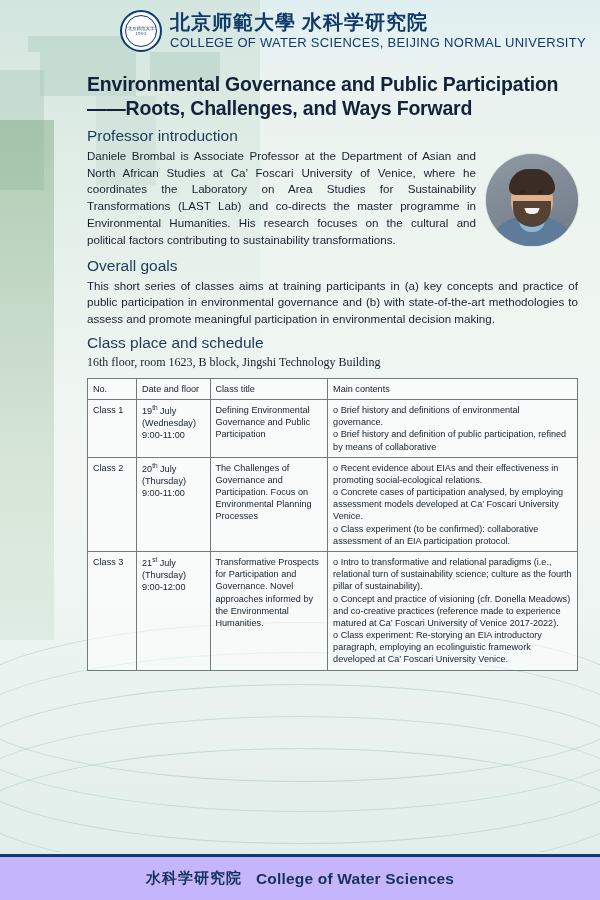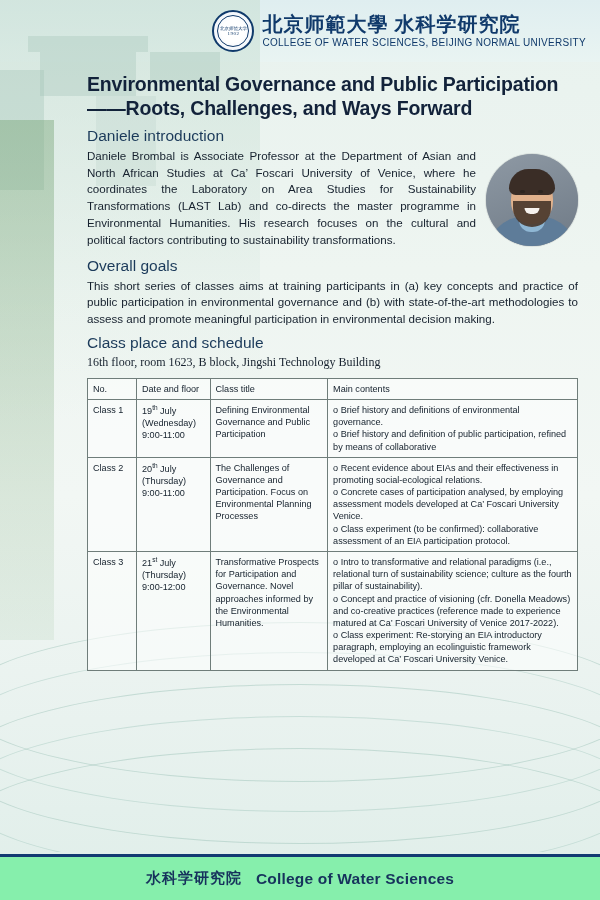--- a/index.html
+++ b/index.html
@@ -66,21 +66,21 @@
   .seal .ring {
     position:absolute; inset:3px; border:1px solid #103a6b; border-radius:50%;
   }
   .seal .yr { font-size:5px; letter-spacing:.5px; }
   .logo-text { display:flex; flex-direction:column; line-height:1.05; }
   .logo-cn {
     font-family:"Liberation Serif", serif;
     font-size:20px; font-weight:bold; color:#103a6b; letter-spacing:1px;
   }
   .logo-en {
-    font-size:10px; color:#103a6b; letter-spacing:.3px; margin-top:3px;
+    font-size:13px; color:#103a6b; letter-spacing:.3px; margin-top:3px;
   }
 
   
   .content {
     position:relative; z-index:3;
     padding:6px 22px 0 42px;
     margin-left:45px;
   }
   h1.title {
     font-size:19.5px; line-height:1.25; color:#12223a; margin:4px 0 2px 0;
@@ -158,21 +158,21 @@
   col.c1 { width:10%; }
   col.c2 { width:15%; }
   col.c3 { width:24%; }
   col.c4 { width:51%; }
   .cell-line { display:block; }
   sup { font-size:6.5px; vertical-align:super; }
 
   
   .footer {
     position:absolute; left:0; right:0; bottom:0; height:46px; z-index:4;
-    background:#86efac;
+    background:#c4b5fd;
     display:flex; align-items:center; justify-content:center; gap:14px;
     border-top:3px solid #123a72;
   }
   .footer .bar-deco {
     position:absolute; left:0; right:0; top:-3px; height:3px; background:#123a72;
   }
   .footer-cn {
     font-family:"Liberation Serif", serif;
     font-size:15px; font-weight:bold; color:#16325c; letter-spacing:1px;
   }
@@ -218,21 +218,21 @@
   </div>
 </div>
 
 <div class="content">
 
   <h1 class="title">
     <span>Environmental Governance and Public Participation</span>
     <span class="l2">——Roots, Challenges, and Ways Forward</span>
   </h1>
 
-  <h2 class="section">Daniele introduction</h2>
+  <h2 class="section">Professor introduction</h2>
 
   <div class="intro-row">
     <div class="intro-text">
       <p class="body">Daniele Brombal is Associate Professor at the Department of Asian and North African Studies at Ca’ Foscari University of Venice, where he coordinates the Laboratory on Area Studies for Sustainability Transformations (LAST Lab) and co-directs the master programme in Environmental Humanities. His research focuses on the cultural and political factors contributing to sustainability transformations.</p>
     </div>
     <div class="portrait">
       <div class="bgp"></div>
       <div class="shirt"></div>
       <div class="collar"></div>
       <div class="neck"></div>

